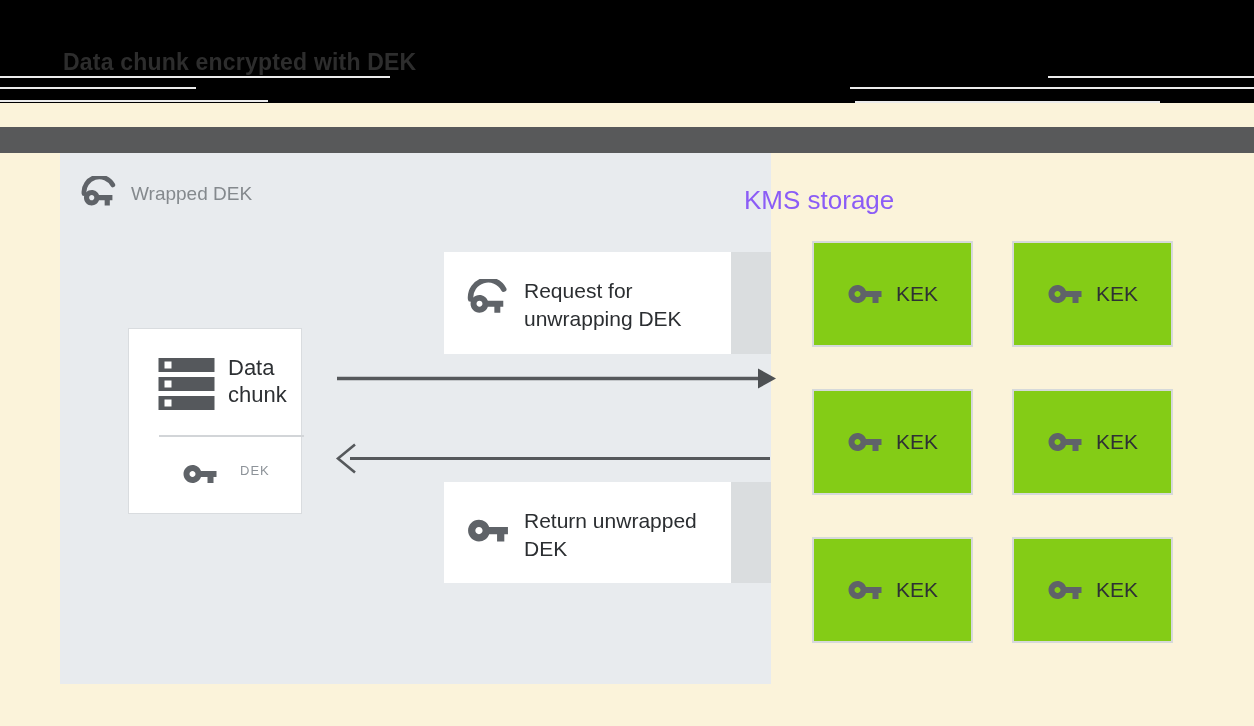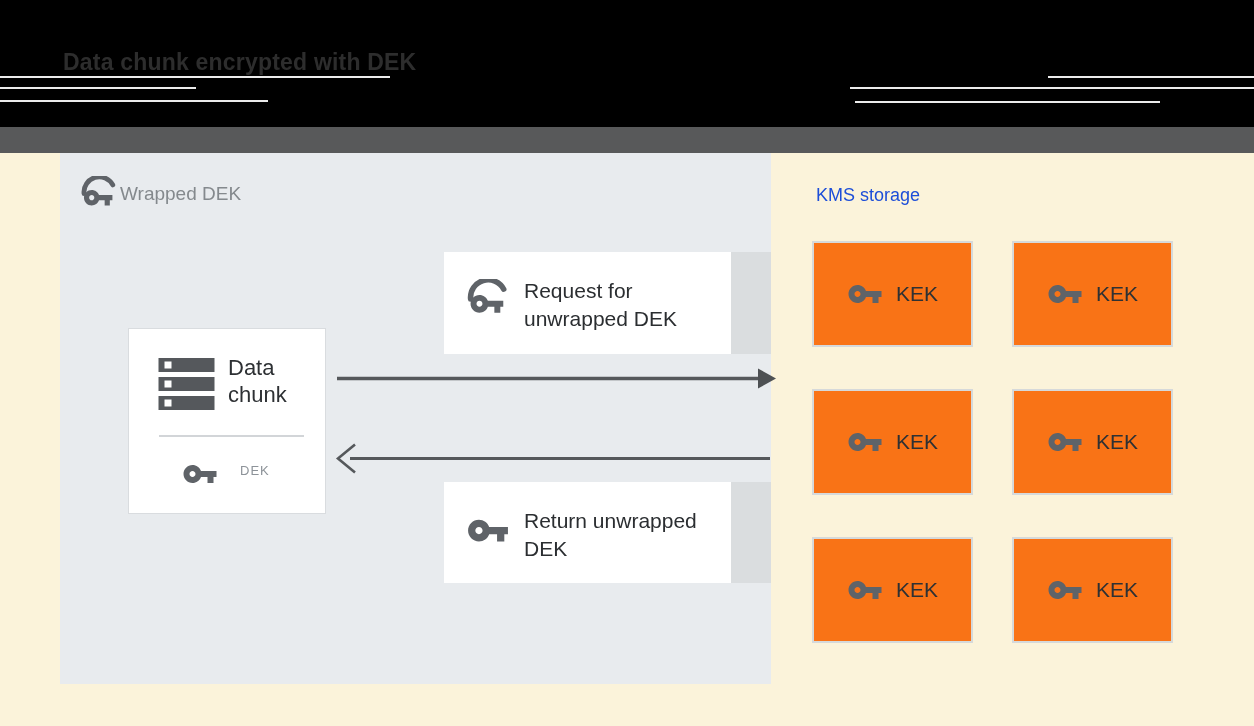--- a/index.html
+++ b/index.html
@@ -3,50 +3,50 @@
 <meta charset="utf-8">
 <style>
   html,body{margin:0;padding:0;}
   .stage{
     position:relative; width:1254px; height:726px; overflow:hidden;
     background:var(--page_bg,#fbf3da);
     font-family:"Liberation Sans", sans-serif;
     -webkit-font-smoothing:antialiased;
   }
   
-  .hdr{position:absolute;left:0;top:0;width:1254px;height:127px;background:var(--header_bg,#000);}
+  .hdr{position:absolute;left:0;top:0;width:1254px;height:103px;background:var(--header_bg,#000);}
   .hdr-caption{position:absolute;top:47px;color:var(--header_text,#2d2d2d);font-size:23px;line-height:30px;font-weight:700;letter-spacing:.2px;}
   .hdr-left{left:63px;text-align:left;}
   .hdr-right{left:842px;width:300px;text-align:center;}
   .streak{position:absolute;height:2px;background:#fff;opacity:.92;}
   .gray-bar{position:absolute;left:0;top:127px;width:1254px;height:26px;background:var(--divider_bar,#58595a);}
   
   .panel-blue{position:absolute;left:60px;top:153px;width:711px;height:531px;background:var(--panel_bg,#e8ebee);}
-  .region-label{position:absolute;display:flex;align-items:center;}
+  .region-label{position:absolute;display:flex;align-items:center;gap:11px;}
   .wrapped-label{left:80px;top:176px;color:#84898d;font-size:19px;}
-  .kms-label{left:816px;top:185px;color:#1d4ed8;font-size:18px;}
+  .kms-label{left:744px;top:185px;color:#8b5cf6;font-size:26px;}
   
   .white-box{position:absolute;background:#fff;}
-  .dc-box{left:128px;top:328px;width:198px;height:186px;border:1px solid #d9dcdf;box-sizing:border-box;}
+  .dc-box{left:128px;top:328px;width:174px;height:186px;border:1px solid #d9dcdf;box-sizing:border-box;}
   .server-icon{position:absolute;left:29px;top:29px;}
   .dc-title{position:absolute;left:99px;top:25px;width:70px;font-size:22px;line-height:27px;color:#2d3033;}
   .dc-divider{position:absolute;left:30px;top:106px;width:145px;height:2px;background:#d2d5d8;}
   .dek-key{position:absolute;left:53px;top:133px;}
   .dek-label{position:absolute;left:111px;top:134px;font-size:13px;letter-spacing:1px;color:#8d9399;}
   .req-box{left:444px;top:252px;width:287px;height:102px;}
   .ret-box{left:444px;top:482px;width:287px;height:101px;}
   .box-tail{position:absolute;width:40px;background:var(--box_tail,#dadddf);}
   .req-tail{left:731px;top:252px;height:102px;}
   .ret-tail{left:731px;top:482px;height:101px;}
   .bx-icon{position:absolute;left:22px;}
   .req-icon{top:27px;}
   .ret-icon{top:34px;}
   .bx-text{position:absolute;left:80px;top:25px;width:176px;font-size:21px;line-height:28px;color:#2b2e31;}
   
-  .kek-box{position:absolute;width:161px;height:106px;background:#f97316;border:2px solid #d6d9da;box-sizing:border-box;
+  .kek-box{position:absolute;width:161px;height:106px;background:#84cc16;border:2px solid #d6d9da;box-sizing:border-box;
            display:flex;align-items:center;justify-content:center;gap:13px;}
   .kek-label{font-size:21px;color:#2e3134;}
   .kek-r1c1{left:812px;top:241px;} .kek-r1c2{left:1012px;top:241px;}
   .kek-r2c1{left:812px;top:389px;} .kek-r2c2{left:1012px;top:389px;}
   .kek-r3c1{left:812px;top:537px;} .kek-r3c2{left:1012px;top:537px;}
   
   .arrow-layer{position:absolute;left:0;top:0;pointer-events:none;}
   .icon{display:block;}
 </style>
 </head>
@@ -111,21 +111,21 @@
         <use href="#vpnkey" fill="#5f6368"></use>
       </svg>
     <div class="dek-label">DEK</div>
   </div>
 
   <div class="box-tail req-tail"></div>
   <div class="white-box req-box">
     <svg class="icon bx-icon req-icon" width="46" height="40" viewBox="0 0 30 26">
         <use href="#wrappedkey"></use>
       </svg>
-    <div class="bx-text">Request for unwrapped DEK</div>
+    <div class="bx-text">Request for unwrapping DEK</div>
   </div>
 
   <div class="box-tail ret-tail"></div>
   <div class="white-box ret-box">
     <svg class="icon bx-icon ret-icon" width="44" height="29" viewBox="0 4 24 16">
         <use href="#vpnkey" fill="#5f6368"></use>
       </svg>
     <div class="bx-text">Return unwrapped DEK</div>
   </div>
 

